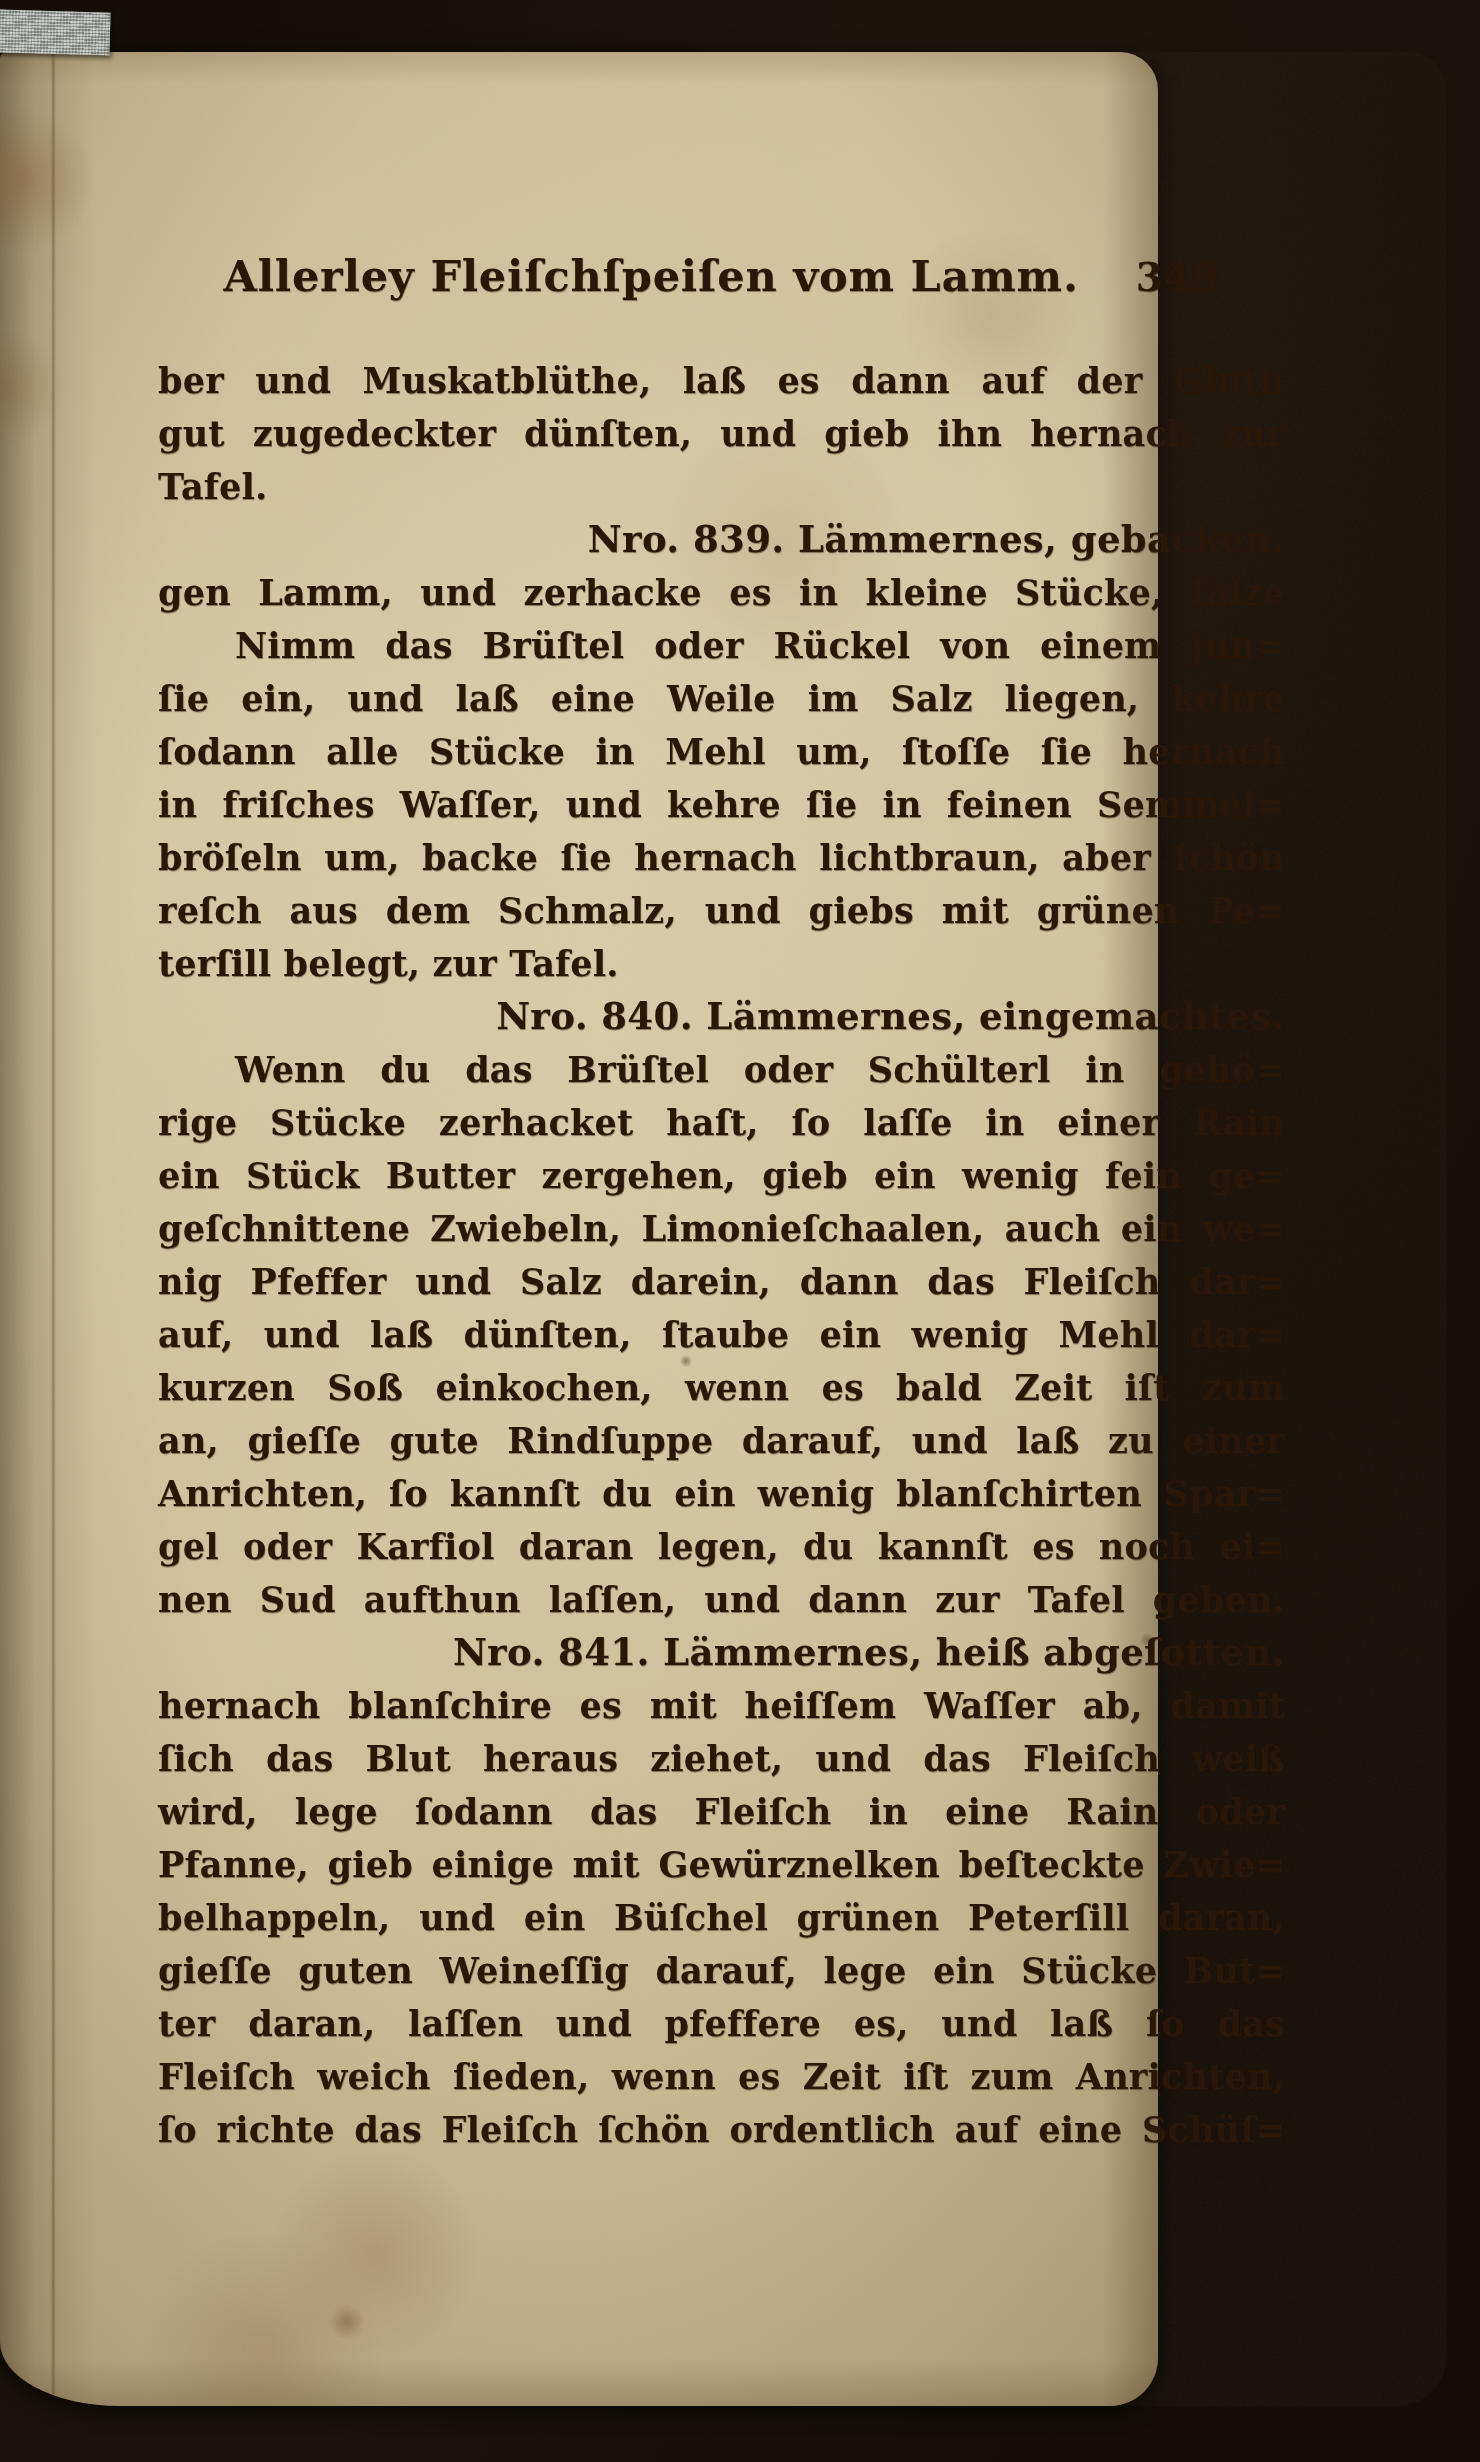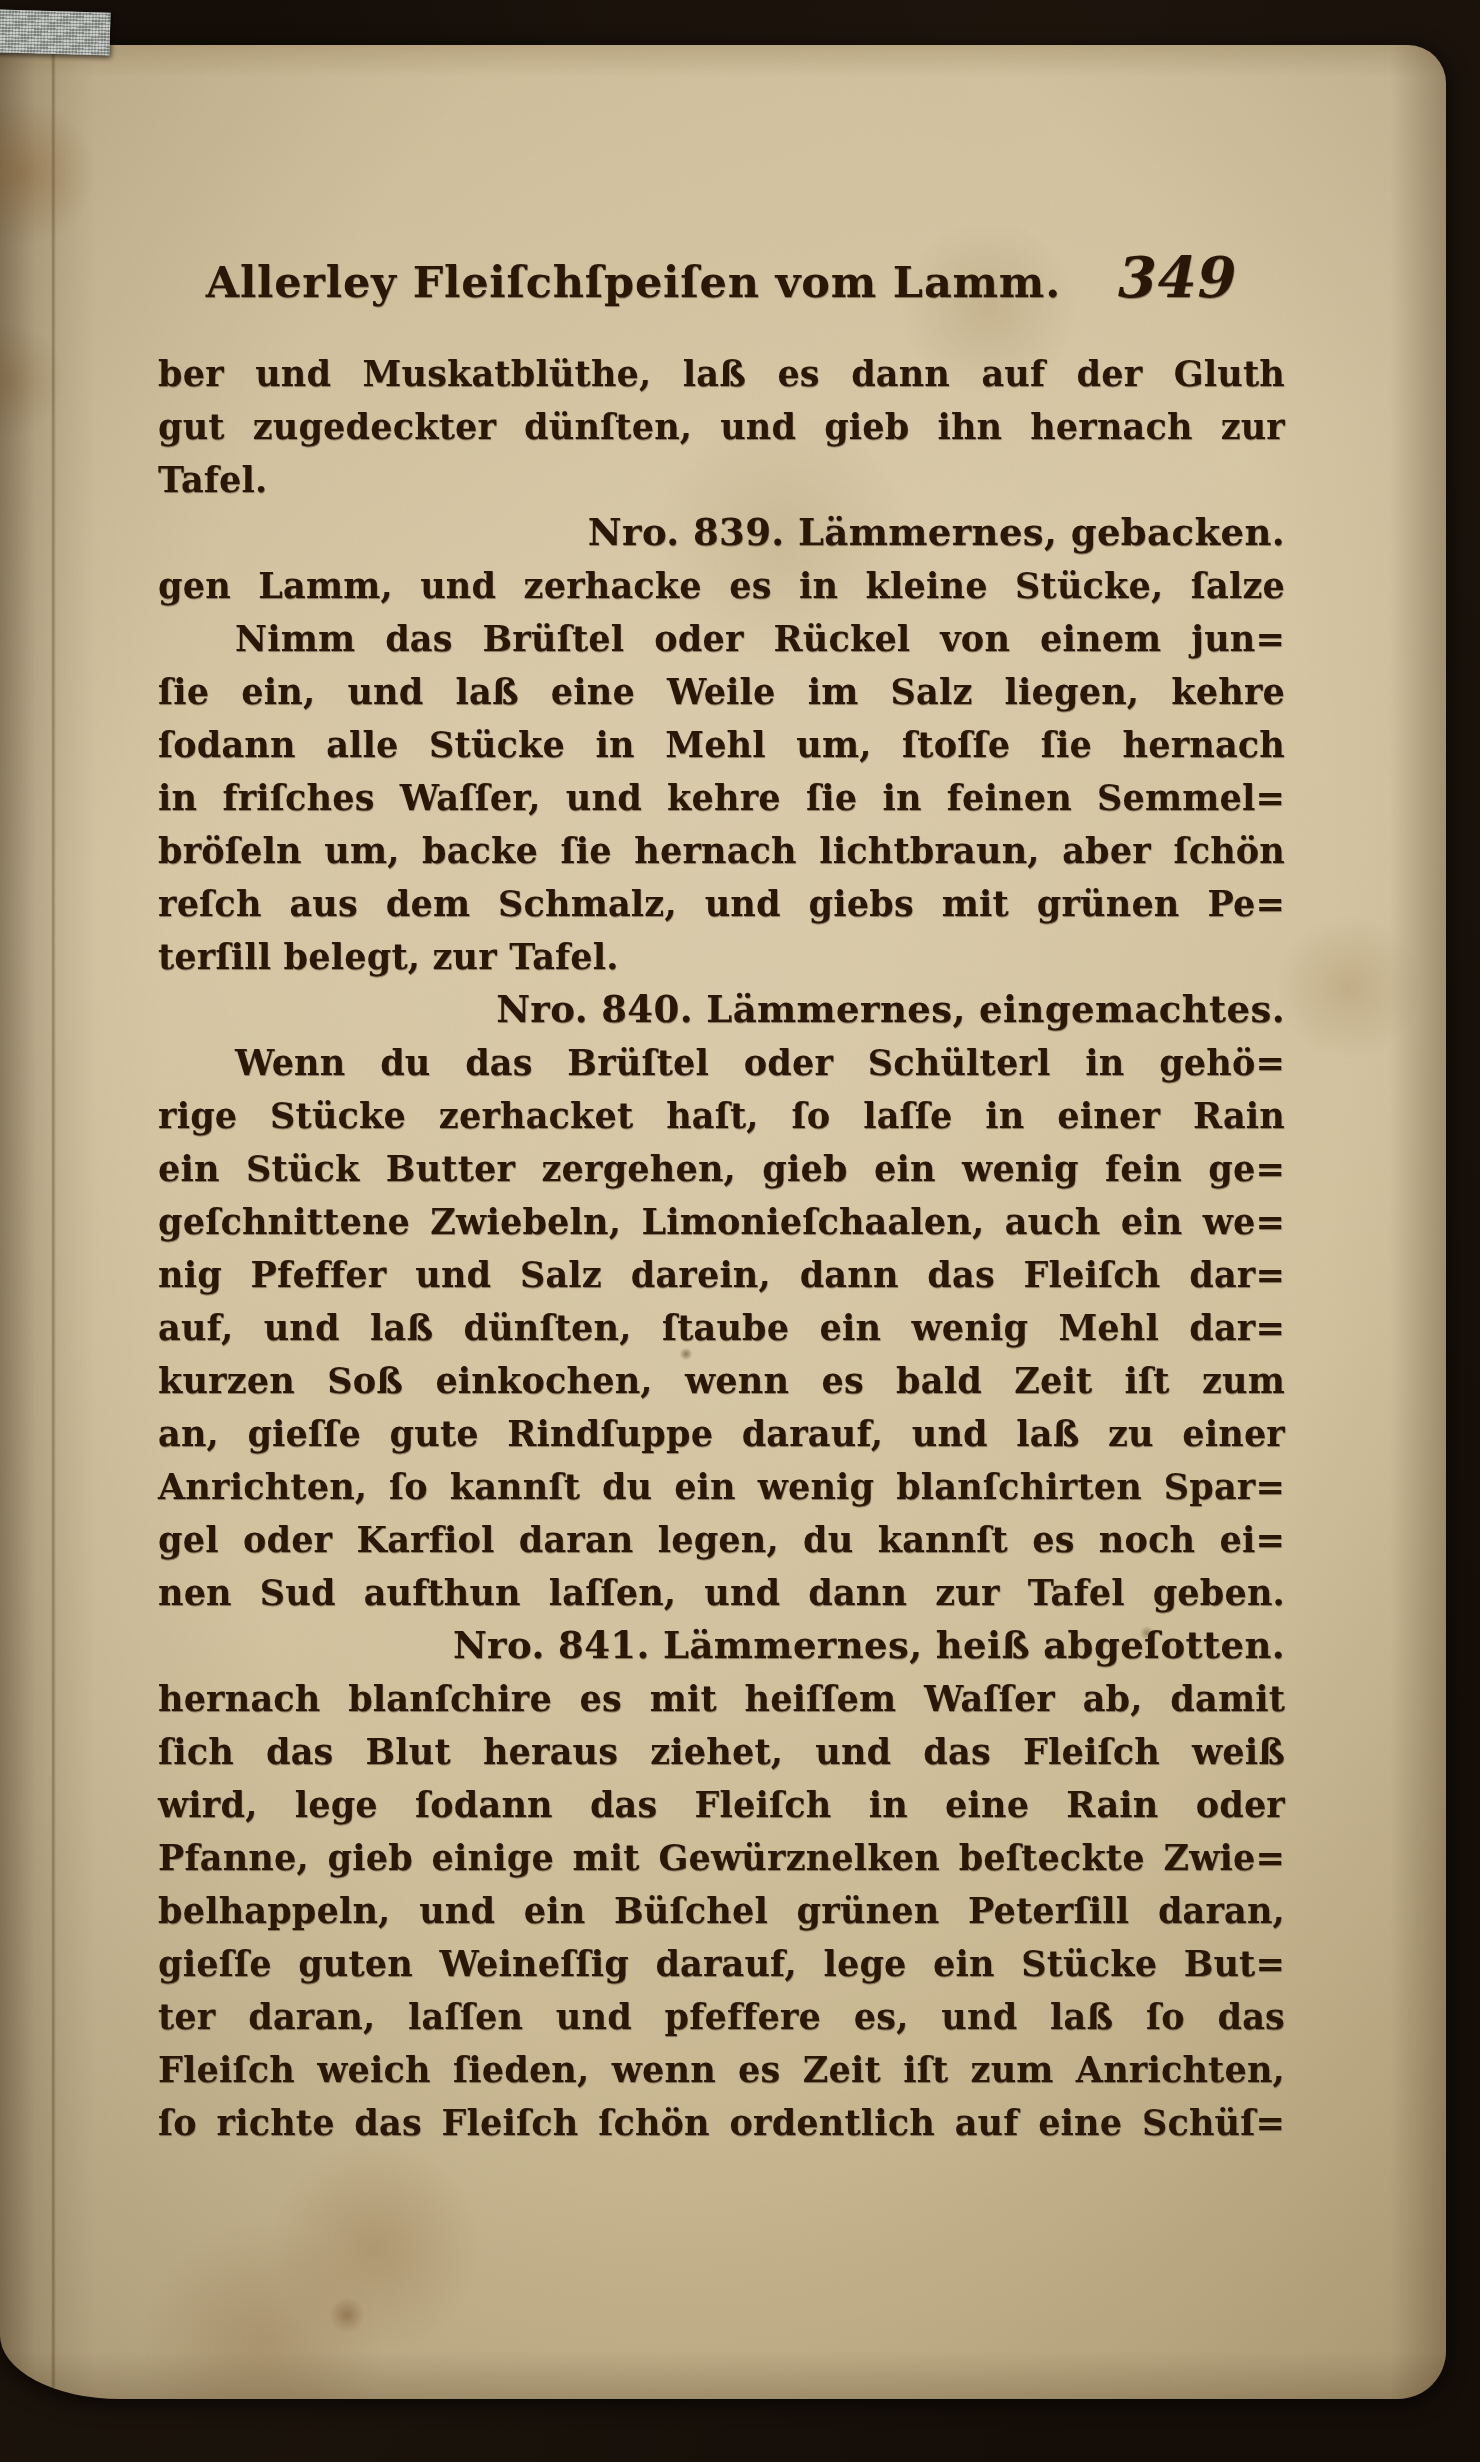--- a/index.html
+++ b/index.html
@@ -23,21 +23,21 @@
     position:absolute;left:-6.4px;top:11.2px;width:116px;height:43px;
     transform:rotate(1.6deg);
     background:
       repeating-linear-gradient(0deg, rgba(255,255,255,0.28) 0 1.6px, rgba(70,75,70,0.28) 1.6px 3.2px),
       repeating-linear-gradient(90deg, rgba(255,255,255,0.18) 0 1.6px, rgba(80,85,80,0.25) 1.6px 3.2px),
       #a3a8a2;
     box-shadow:1.6px 2.4px 4.8px rgba(0,0,0,0.6);
   }
   
   .page{
-    position:absolute;left:0px;top:45px;width:1446px;height:2354px;
+    position:absolute;left:0px;top:52px;width:1158px;height:2354px;
     border-radius:6.4px 38px 48px 120px / 6.4px 38px 48px 64px;
     background:
       linear-gradient(90deg, rgba(44,28,10,0.42) 0px, rgba(44,28,10,0.14) 35px, rgba(0,0,0,0) 96px),
       linear-gradient(90deg, rgba(0,0,0,0) 51px, rgba(74,50,20,0.40) 53px, rgba(0,0,0,0) 56px),
       linear-gradient(270deg, rgba(56,36,12,0.30) 0px, rgba(0,0,0,0) 56px),
       linear-gradient(0deg, rgba(56,36,12,0.22) 0px, rgba(0,0,0,0) 48px),
       linear-gradient(180deg, rgba(120,95,55,0.25) 0px, rgba(0,0,0,0) 32px),
       radial-gradient(ellipse at 52% 42%, rgba(255,252,235,0.12) 0%, rgba(0,0,0,0) 55%, rgba(58,40,14,0.20) 100%),
       linear-gradient(160deg, #cebd99 0%, #d8c9a7 30%, #d3c39f 62%, #c3b089 100%);
     box-shadow:0 4.8px 21px rgba(0,0,0,0.7);
@@ -58,21 +58,21 @@
       radial-gradient(circle at 989px 263px, rgba(120,80,35,0.15), rgba(0,0,0,0) 88px);
   }
   .grain{position:absolute;inset:0;border-radius:inherit;opacity:0.16;pointer-events:none;}
   
   .ink{color:#2b1708;text-shadow:0.5px 0.6px 0.8px rgba(43,23,8,0.45);}
   .running-header{
     position:absolute;left:158px;top:199px;width:1127px;
     display:flex;justify-content:center;align-items:baseline;
     font-size:43px;font-weight:700;letter-spacing:0.8px;
   }
-  .running-header .num{margin-left:57px;font-size:56px;font-style:italic;}
+  .running-header .num{margin-left:57px;font-size:39px;}
   .body-text{
     position:absolute;left:158px;top:302px;width:1127px;
     font-size:35px;font-weight:700;letter-spacing:0.2px;
   }
   .line{height:53px;line-height:53px;white-space:nowrap;}
   .line.just{white-space:normal;text-align:justify;text-align-last:justify;}
   .line.indent{text-indent:77px;}
   .line.left{text-align:left;}
   .heading{height:53px;line-height:53px;text-align:right;font-size:37px;letter-spacing:0.4px;}
 </style>

